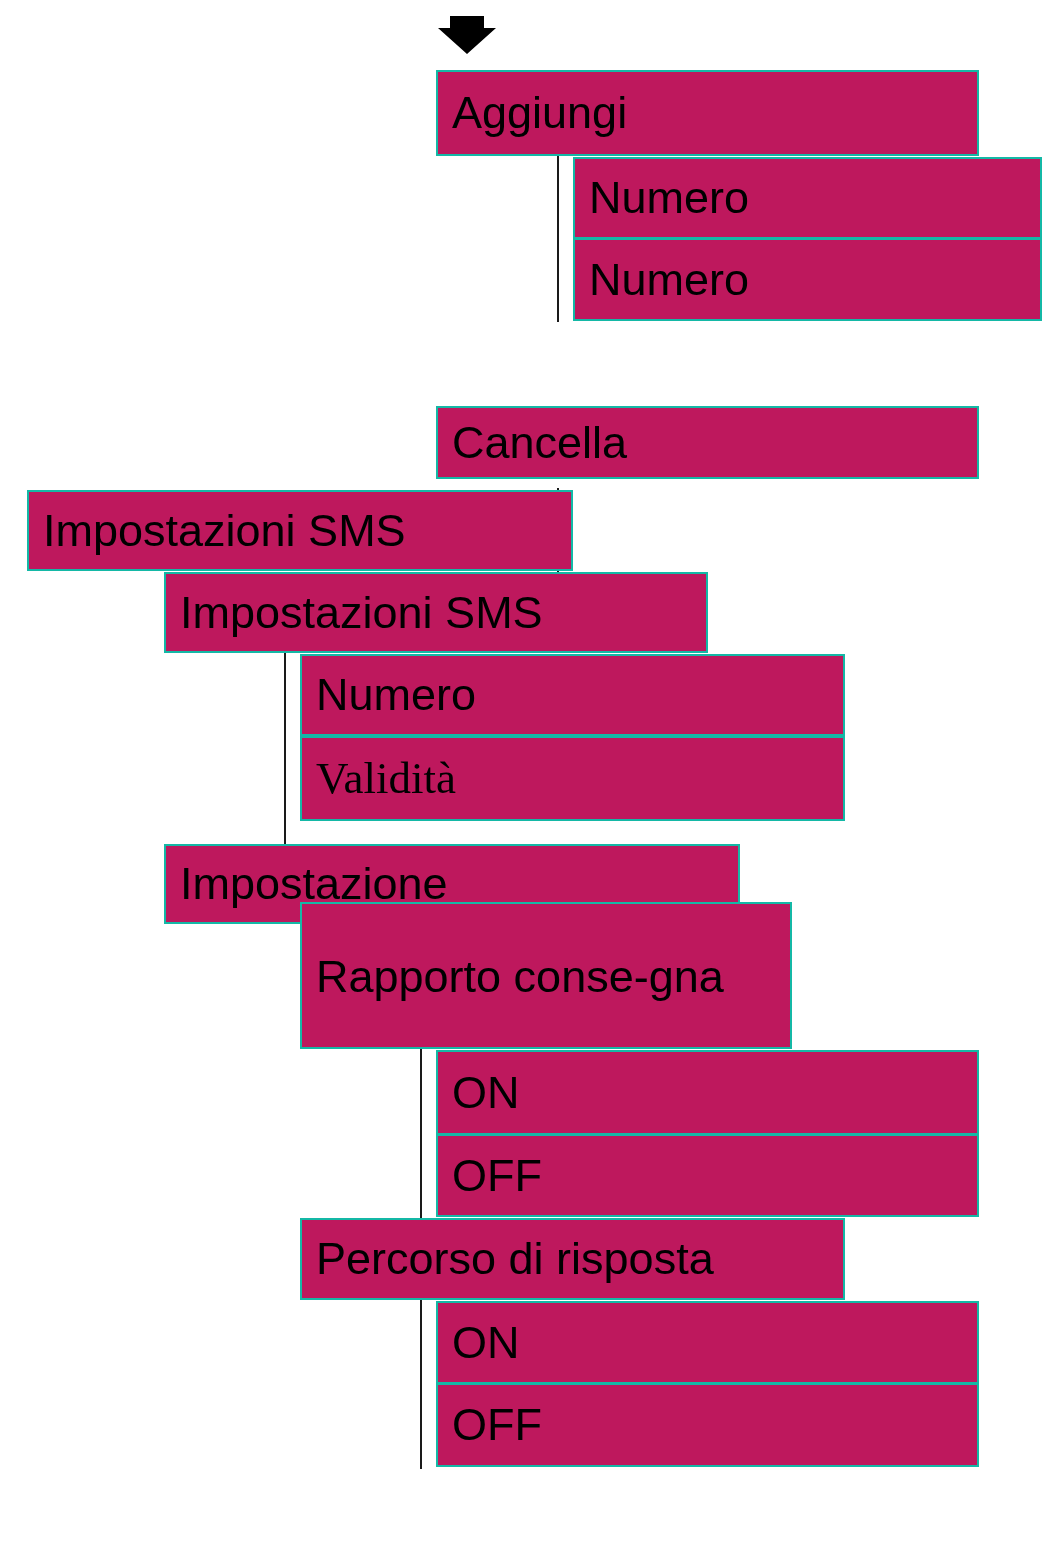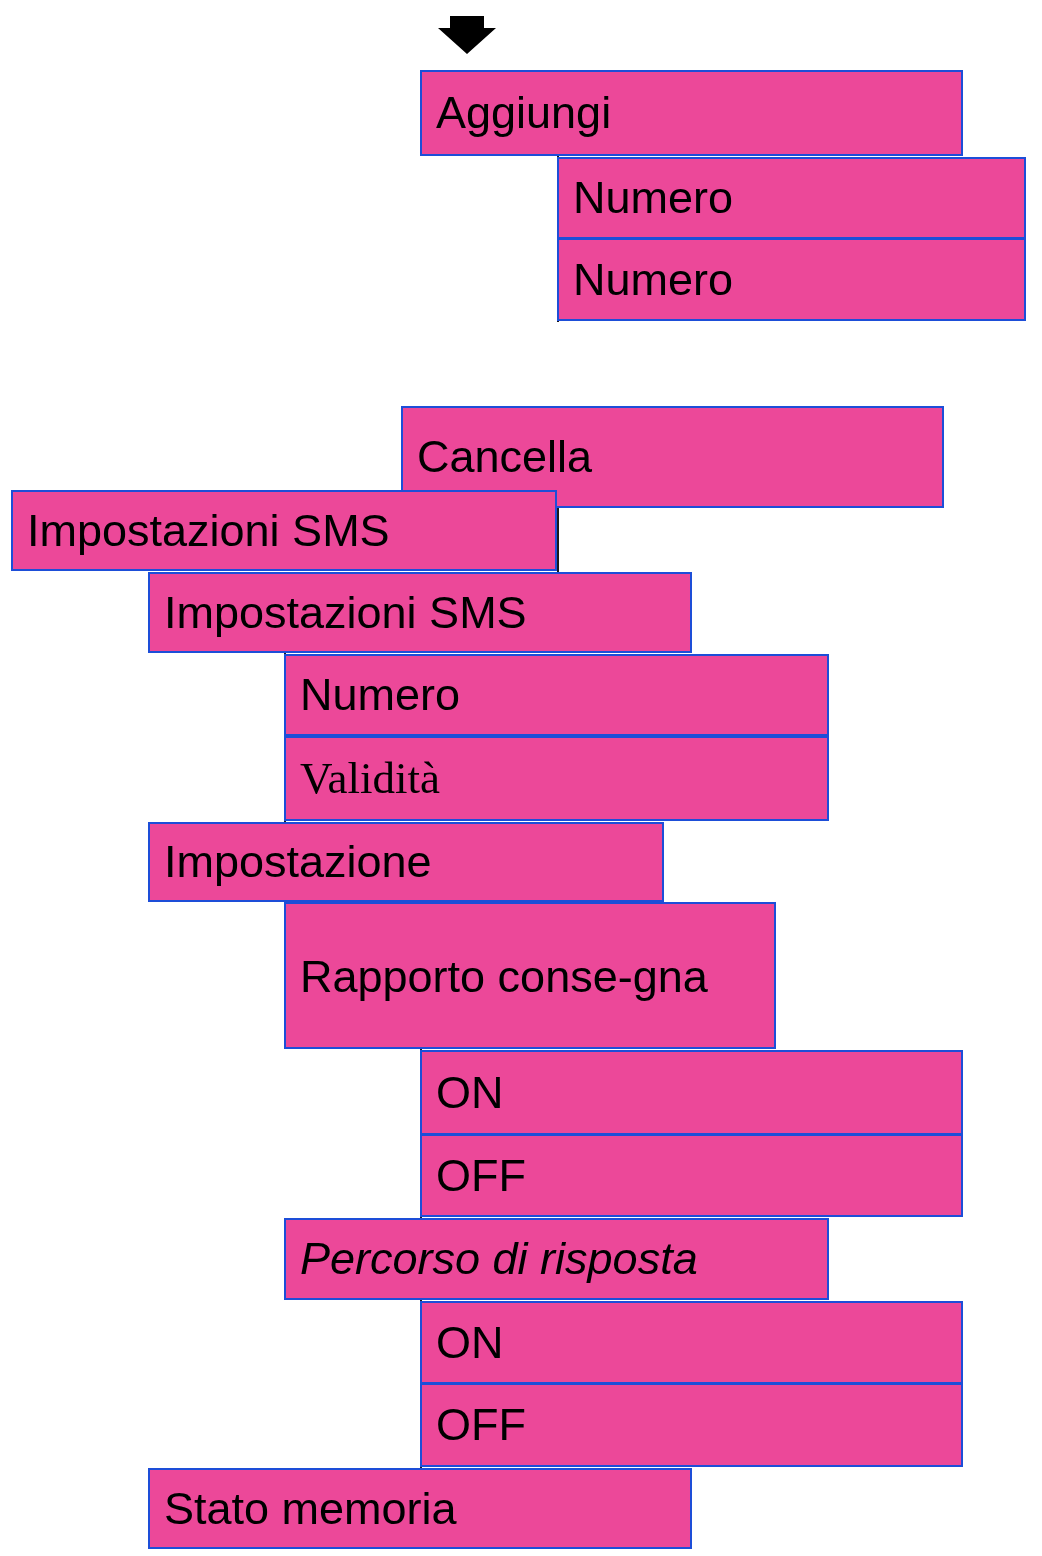--- a/index.html
+++ b/index.html
@@ -13,25 +13,26 @@
   #canvas {
     position: relative;
     width: 1042px;
     height: 1556px;
     background: #ffffff;
     overflow: hidden;
   }
   .node {
     position: absolute;
     box-sizing: border-box;
-    border: 2px solid #1d4ed8;
-    background: #ec4899;
+    border: 2px solid #14b8a6;
+    background: #be185d;
     display: flex;
     align-items: center;
     z-index: 2;
+    margin-left: 16px;
   }
   .node .label {
     display: block;
     width: 100%;
     padding-left: 14px;
     padding-right: 14px;
     font-size: 45px;
     line-height: 1.02;
     color: #000000;
     white-space: pre-wrap;
@@ -75,65 +76,62 @@
 
   <div class="node" style="left:557px; top:157px; width:469px; height:82px;">
     <span class="label">Numero</span>
   </div>
 
   <div class="node" style="left:557px; top:238px; width:469px; height:83px;">
     <span class="label">Numero</span>
   </div>
 
 
-  <div class="node" style="left:401px; top:406px; width:543px; height:102px;">
+  <div class="node" style="left:420px; top:406px; width:543px; height:73px;">
     <span class="label">Cancella</span>
   </div>
 
   <div class="node" style="left:11px; top:490px; width:546px; height:81px;">
     <span class="label">Impostazioni SMS</span>
   </div>
 
   <div class="node" style="left:148px; top:572px; width:544px; height:81px;">
     <span class="label">Impostazioni SMS</span>
   </div>
 
   <div class="node" style="left:284px; top:654px; width:545px; height:82px;">
     <span class="label">Numero</span>
   </div>
 
   <div class="node" style="left:284px; top:736px; width:545px; height:85px;font-family:Liberation Serif, serif;">
     <span class="label">Validità</span>
   </div>
 
-  <div class="node" style="left:148px; top:822px; width:516px; height:80px;">
+  <div class="node" style="left:148px; top:844px; width:576px; height:80px;">
     <span class="label">Impostazione</span>
   </div>
 
   <div class="node wrap" style="left:284px; top:902px; width:492px; height:147px;align-items:center;">
     <span class="label">Rapporto conse-gna</span>
   </div>
 
   <div class="node" style="left:420px; top:1050px; width:543px; height:85px;">
     <span class="label">ON</span>
   </div>
 
   <div class="node" style="left:420px; top:1134px; width:543px; height:83px;">
     <span class="label">OFF</span>
   </div>
 
-  <div class="node" style="left:284px; top:1218px; width:545px; height:82px;font-style:italic;">
+  <div class="node" style="left:284px; top:1218px; width:545px; height:82px;">
     <span class="label">Percorso di risposta</span>
   </div>
 
   <div class="node" style="left:420px; top:1301px; width:543px; height:83px;">
     <span class="label">ON</span>
   </div>
 
   <div class="node" style="left:420px; top:1383px; width:543px; height:84px;">
     <span class="label">OFF</span>
   </div>
 
-  <div class="node" style="left:148px; top:1468px; width:544px; height:81px;">
-    <span class="label">Stato memoria</span>
-  </div>
 
 </div>
 
 </body></html>

